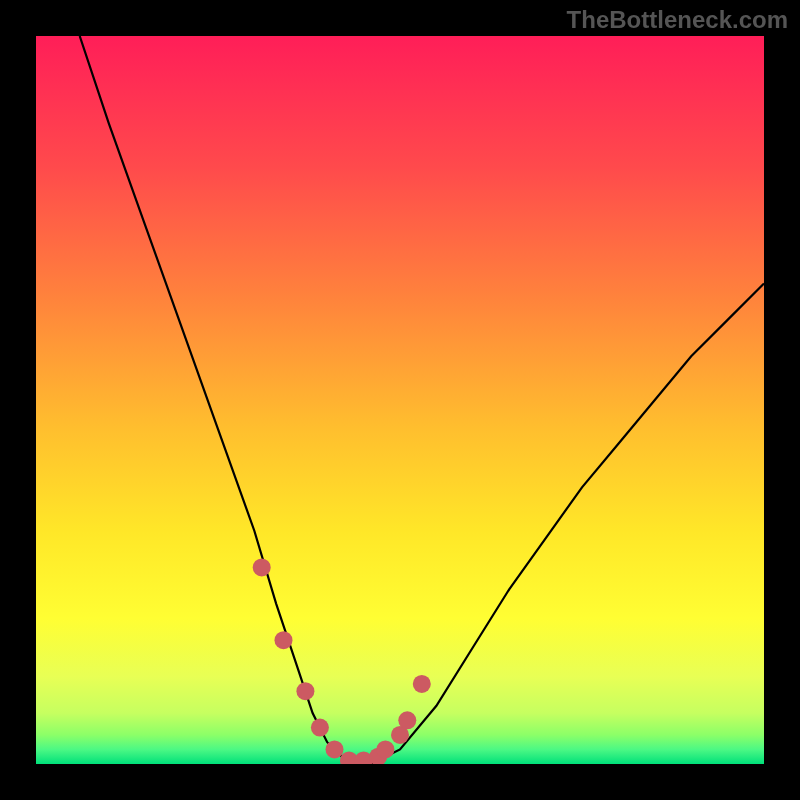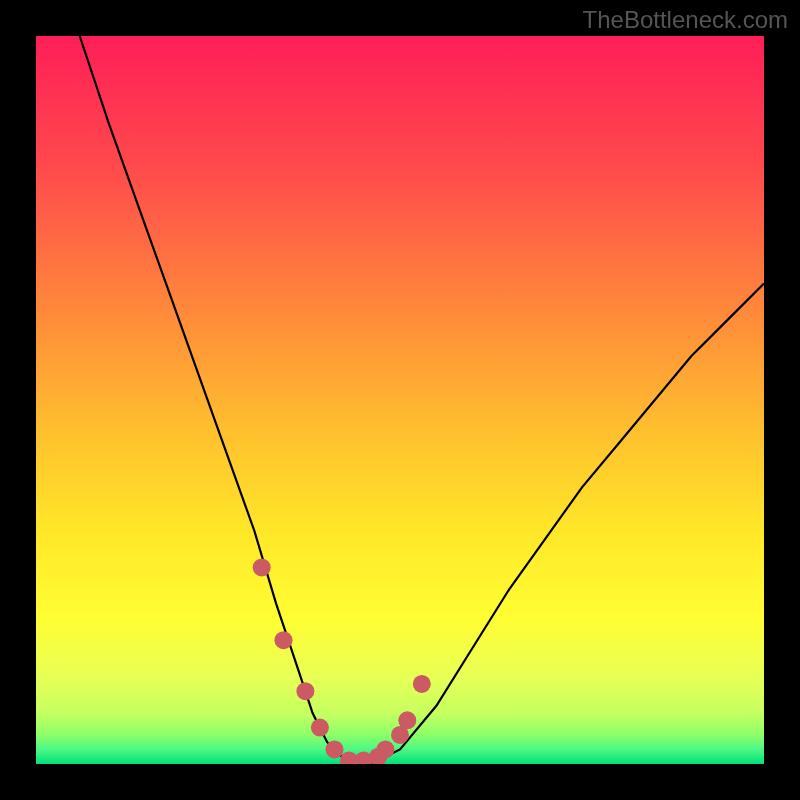--- a/index.html
+++ b/index.html
@@ -10,21 +10,21 @@
     background: #000;
     position: relative;
     font-family: Arial, Helvetica, sans-serif;
   }
   .watermark {
     position: absolute;
     top: 6px;
     right: 12px;
     color: #555;
     font-size: 24px;
-    font-weight: 400;
+    font-weight: 700;
     z-index: 10;
   }
   .plot-area {
     position: absolute;
     top: 36px;
     left: 36px;
     width: 728px;
     height: 728px;
     overflow: hidden;
   }

